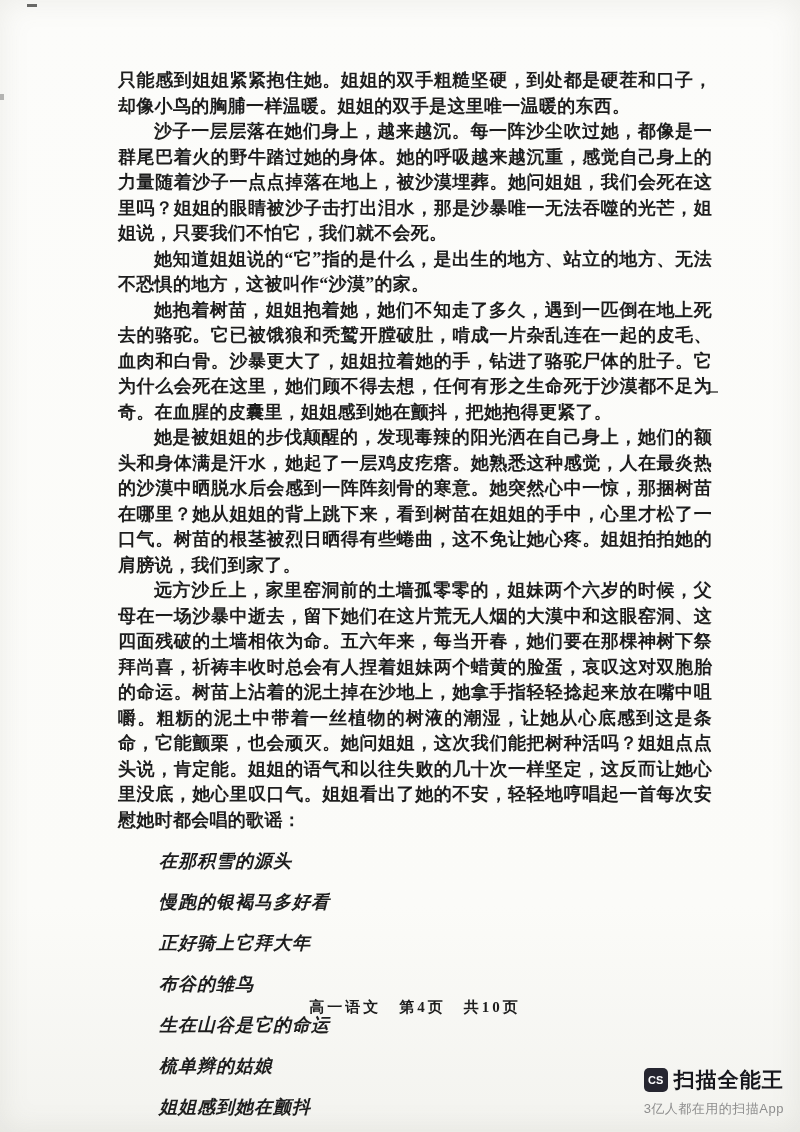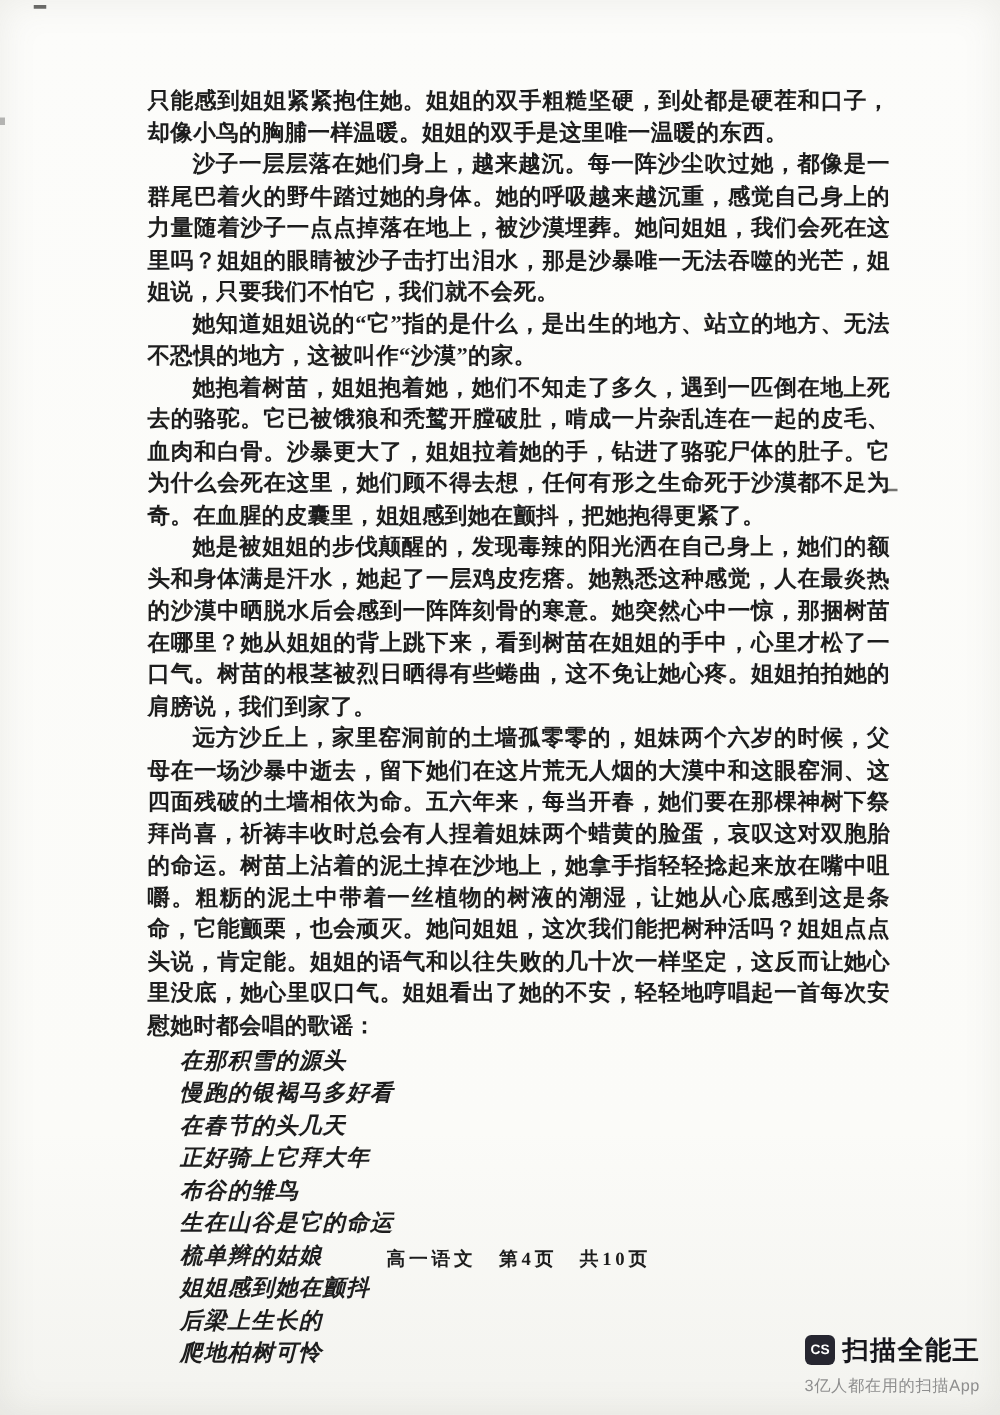--- a/index.html
+++ b/index.html
@@ -36,21 +36,21 @@
       text-indent: 2em;
     }
     .para.no-indent {
       text-indent: 0;
     }
     .poem {
       margin: 2px 0 0 0;
       padding-left: 26px;
     }
     .poem-line {
-      margin: 0;
+      margin: 15px;
       font-style: italic;
       line-height: 26px;
       letter-spacing: 1px;
     }
     .page-footer {
       position: absolute;
       left: 118px;
       width: 594px;
       top: 998px;
       text-align: center;
@@ -58,21 +58,21 @@
       font-weight: 600;
       color: #1d1d1d;
       letter-spacing: 3px;
     }
     .scanner-badge {
       position: absolute;
       right: 16px;
       bottom: 14px;
       display: flex;
       flex-direction: column;
-      align-items: flex-end;
+      align-items: flex-start;
       font-family: "Liberation Sans", sans-serif;
     }
     .scanner-row {
       display: flex;
       align-items: center;
       gap: 6px;
     }
     .scanner-logo {
       width: 24px;
       height: 24px;
@@ -118,21 +118,20 @@
     <p class="para no-indent">只能感到姐姐紧紧抱住她。姐姐的双手粗糙坚硬，到处都是硬茬和口子，却像小鸟的胸脯一样温暖。姐姐的双手是这里唯一温暖的东西。</p>
     <p class="para">沙子一层层落在她们身上，越来越沉。每一阵沙尘吹过她，都像是一群尾巴着火的野牛踏过她的身体。她的呼吸越来越沉重，感觉自己身上的力量随着沙子一点点掉落在地上，被沙漠埋葬。她问姐姐，我们会死在这里吗？姐姐的眼睛被沙子击打出泪水，那是沙暴唯一无法吞噬的光芒，姐姐说，只要我们不怕它，我们就不会死。</p>
     <p class="para">她知道姐姐说的“它”指的是什么，是出生的地方、站立的地方、无法不恐惧的地方，这被叫作“沙漠”的家。</p>
     <p class="para">她抱着树苗，姐姐抱着她，她们不知走了多久，遇到一匹倒在地上死去的骆驼。它已被饿狼和秃鹫开膛破肚，啃成一片杂乱连在一起的皮毛、血肉和白骨。沙暴更大了，姐姐拉着她的手，钻进了骆驼尸体的肚子。它为什么会死在这里，她们顾不得去想，任何有形之生命死于沙漠都不足为奇。在血腥的皮囊里，姐姐感到她在颤抖，把她抱得更紧了。</p>
     <p class="para">她是被姐姐的步伐颠醒的，发现毒辣的阳光洒在自己身上，她们的额头和身体满是汗水，她起了一层鸡皮疙瘩。她熟悉这种感觉，人在最炎热的沙漠中晒脱水后会感到一阵阵刻骨的寒意。她突然心中一惊，那捆树苗在哪里？她从姐姐的背上跳下来，看到树苗在姐姐的手中，心里才松了一口气。树苗的根茎被烈日晒得有些蜷曲，这不免让她心疼。姐姐拍拍她的肩膀说，我们到家了。</p>
     <p class="para">远方沙丘上，家里窑洞前的土墙孤零零的，姐妹两个六岁的时候，父母在一场沙暴中逝去，留下她们在这片荒无人烟的大漠中和这眼窑洞、这四面残破的土墙相依为命。五六年来，每当开春，她们要在那棵神树下祭拜尚喜，祈祷丰收时总会有人捏着姐妹两个蜡黄的脸蛋，哀叹这对双胞胎的命运。树苗上沾着的泥土掉在沙地上，她拿手指轻轻捻起来放在嘴中咀嚼。粗粝的泥土中带着一丝植物的树液的潮湿，让她从心底感到这是条命，它能颤栗，也会顽灭。她问姐姐，这次我们能把树种活吗？姐姐点点头说，肯定能。姐姐的语气和以往失败的几十次一样坚定，这反而让她心里没底，她心里叹口气。姐姐看出了她的不安，轻轻地哼唱起一首每次安慰她时都会唱的歌谣：</p>
 
     <div class="poem">
       <p class="poem-line">在那积雪的源头</p>
       <p class="poem-line">慢跑的银褐马多好看</p>
-      <p class="poem-line">在春节的头几天</p>
       <p class="poem-line">正好骑上它拜大年</p>
       <p class="poem-line">布谷的雏鸟</p>
       <p class="poem-line">生在山谷是它的命运</p>
       <p class="poem-line">梳单辫的姑娘</p>
       <p class="poem-line">姐姐感到她在颤抖</p>
       <p class="poem-line">后梁上生长的</p>
       <p class="poem-line">爬地柏树可怜</p>
     </div>
   </div>
 

